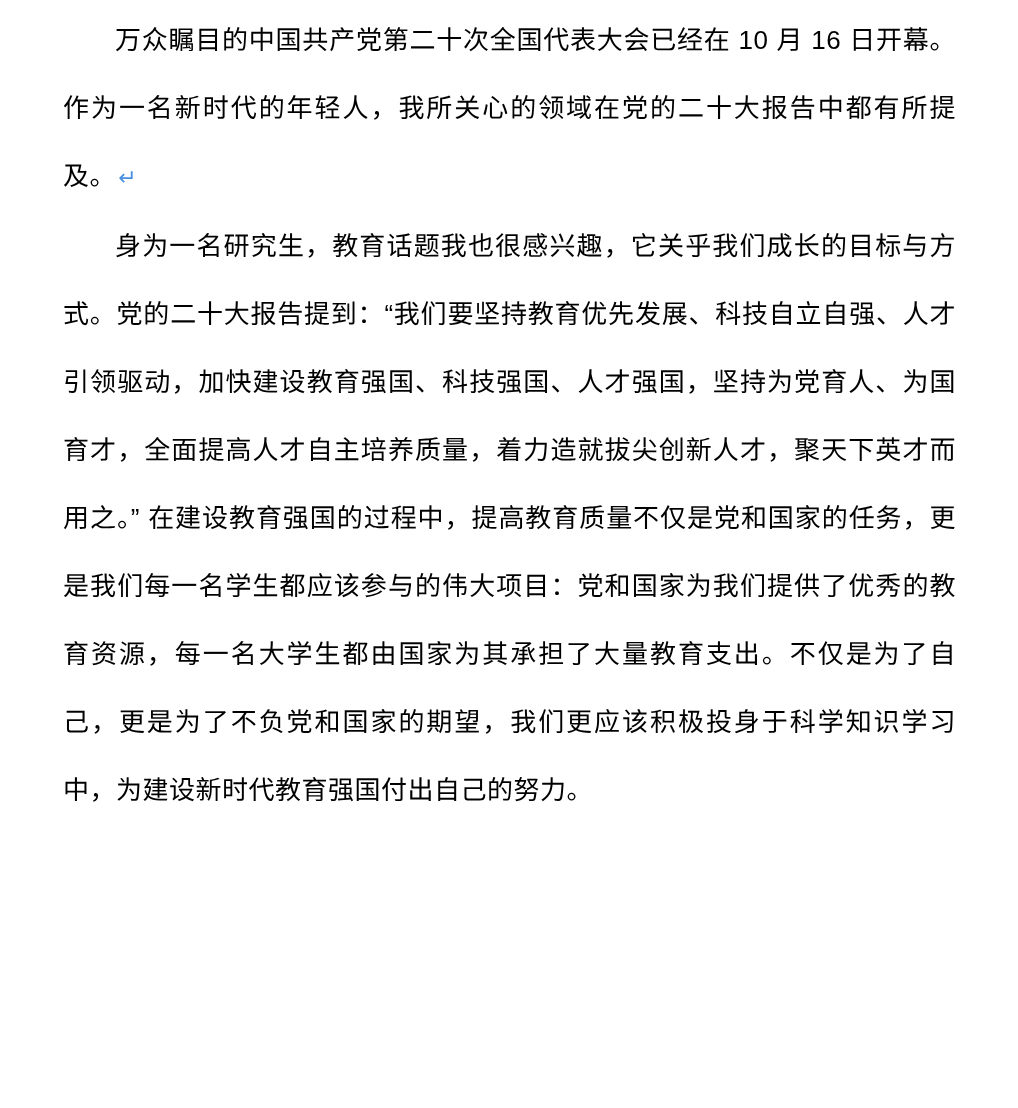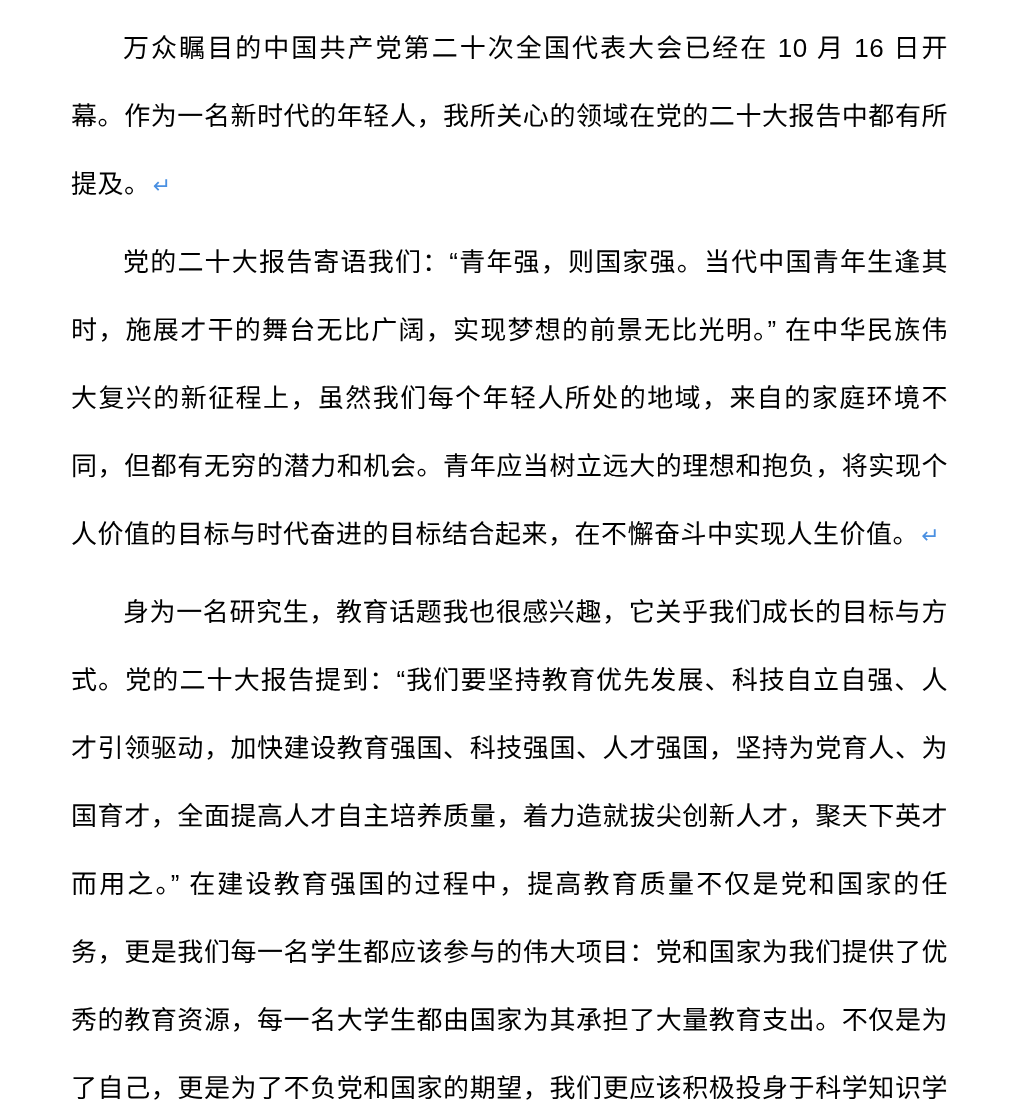--- a/index.html
+++ b/index.html
@@ -18,38 +18,37 @@
     height: 1108px;
     padding: 6px 62px 0 63px;
     background: #ffffff;
     font-family: "Liberation Sans", "DejaVu Sans", sans-serif;
     font-size: 26px;
     line-height: 68px;
     color: #000000;
     text-align: justify;
   }
   .para {
-    margin: 8px;
+    margin: 0;
     padding: 0;
     text-indent: 2em;
     letter-spacing: 0.5px;
   }
   .pilcrow {
     color: #4a90e2;
     font-family: "DejaVu Sans", sans-serif;
     font-size: 22px;
     letter-spacing: 0;
     margin-left: 2px;
     user-select: none;
   }
 </style>
 </head>
 <body>
 
 <div class="page">
 
   <p class="para"><span>万众瞩目的中国共产党第二十次全国代表大会已经在 10 月 16 日开幕。作为一名新时代的年轻人，我所关心的领域在党的二十大报告中都有所提及。</span><span class="pilcrow">↵</span></p>
 
-  <p class="para"><span>党的二十大报告寄语我们：“青年强，则国家强。当代中国青年生逢其时，施展才干的舞台无比广阔，实现梦想的前景无比光明。” 在中华民族伟大复兴的新征程上，虽然我们每个年轻人所处的地域，来自的家庭环境不同，但都有无穷的潜力和机会。青年应当树立远大的理想和抱负，将实现个人价值的目标与时代奋进的目标结合起来，在不懈奋斗中实现人生价值。</span><span class="pilcrow">↵</span></p>
 
   <p class="para"><span>身为一名研究生，教育话题我也很感兴趣，它关乎我们成长的目标与方式。党的二十大报告提到：“我们要坚持教育优先发展、科技自立自强、人才引领驱动，加快建设教育强国、科技强国、人才强国，坚持为党育人、为国育才，全面提高人才自主培养质量，着力造就拔尖创新人才，聚天下英才而用之。” 在建设教育强国的过程中，提高教育质量不仅是党和国家的任务，更是我们每一名学生都应该参与的伟大项目：党和国家为我们提供了优秀的教育资源，每一名大学生都由国家为其承担了大量教育支出。不仅是为了自己，更是为了不负党和国家的期望，我们更应该积极投身于科学知识学习中，为建设新时代教育强国付出自己的努力。</span></p>
 
 </div>
 
 </body></html>

